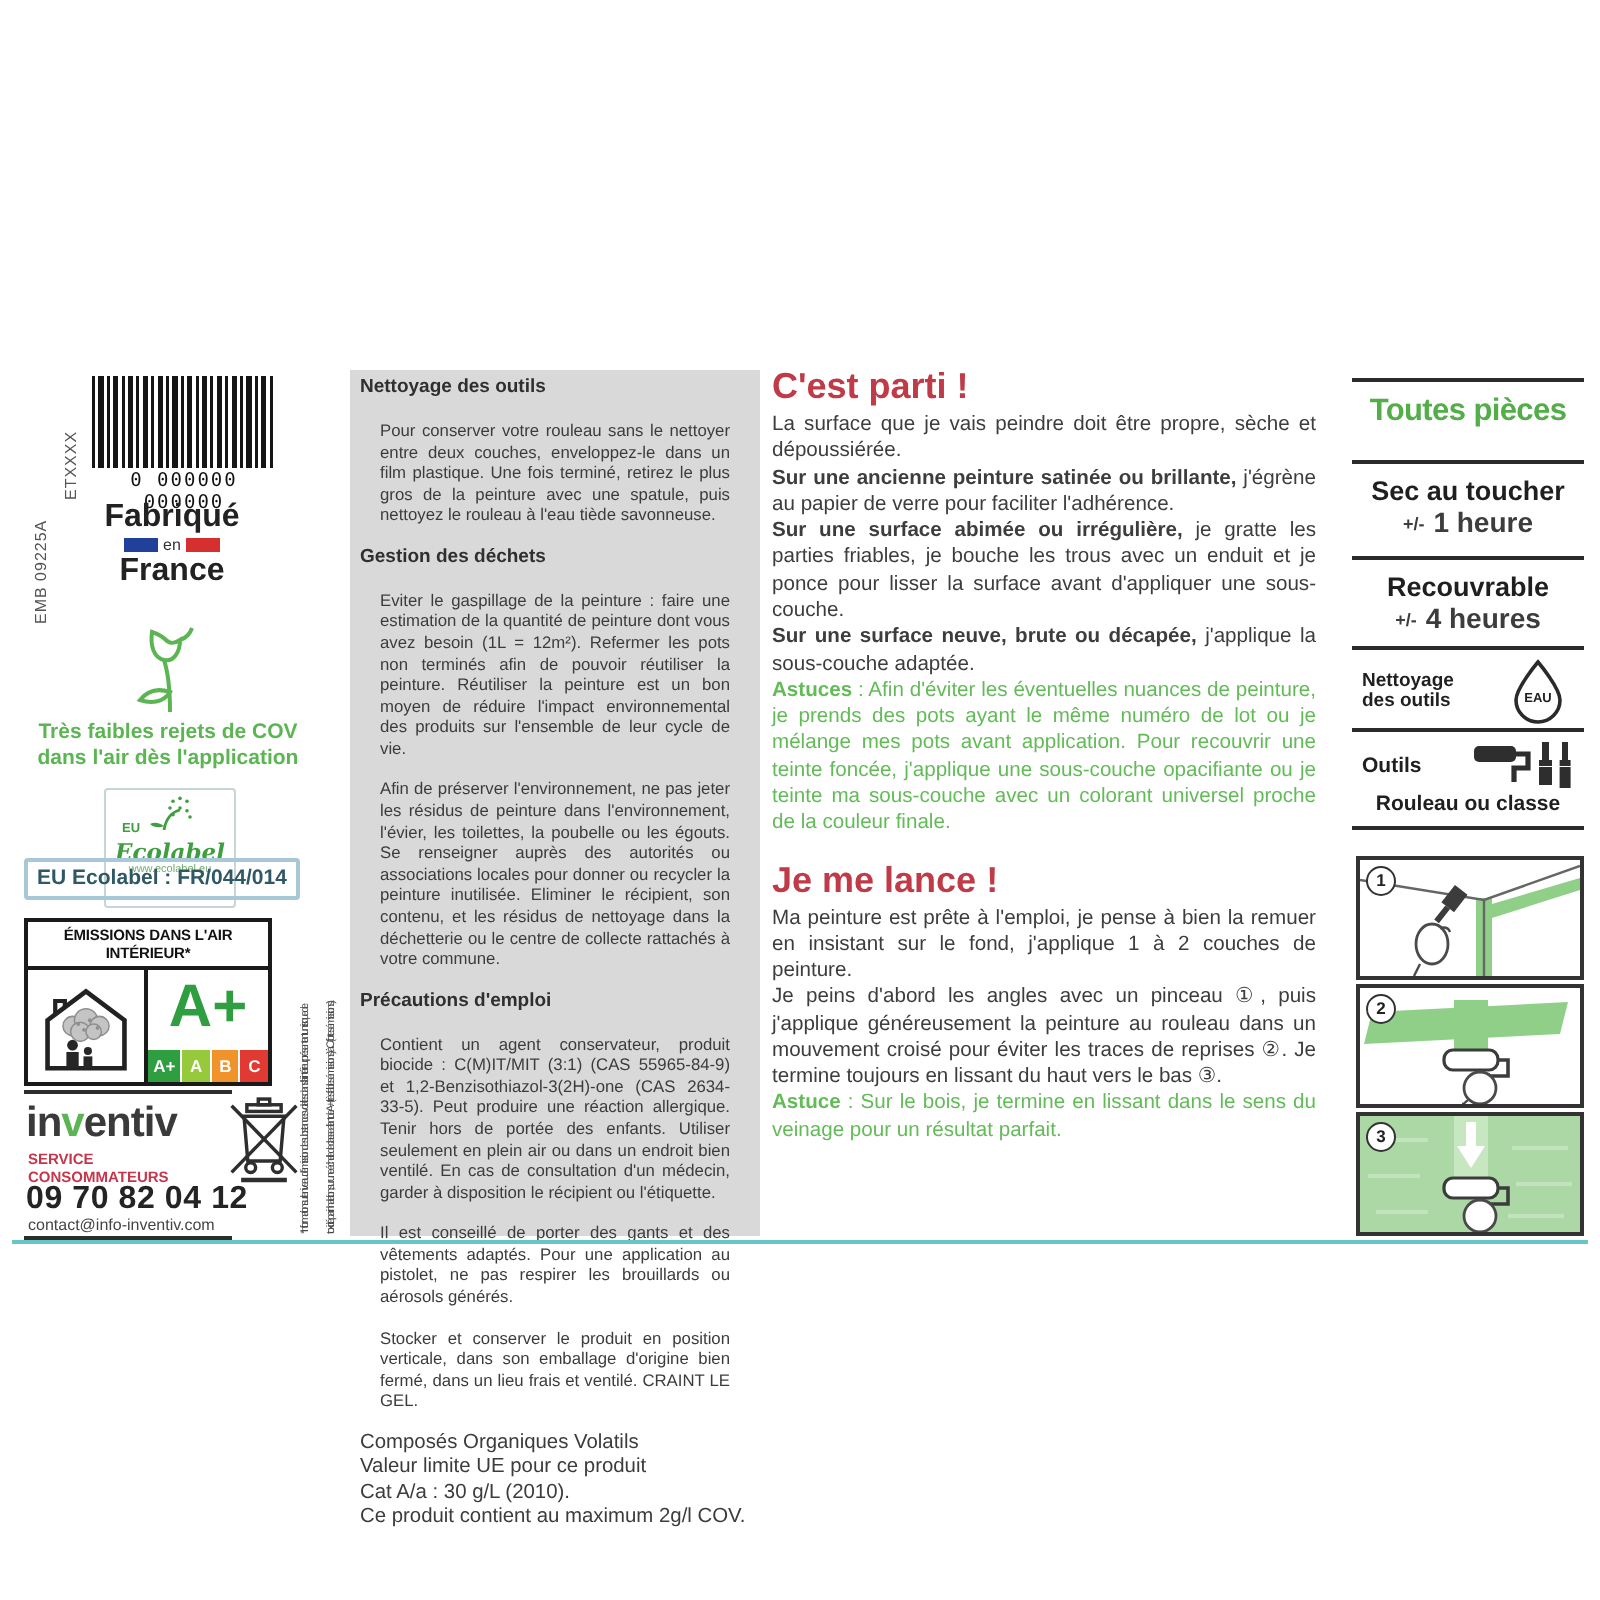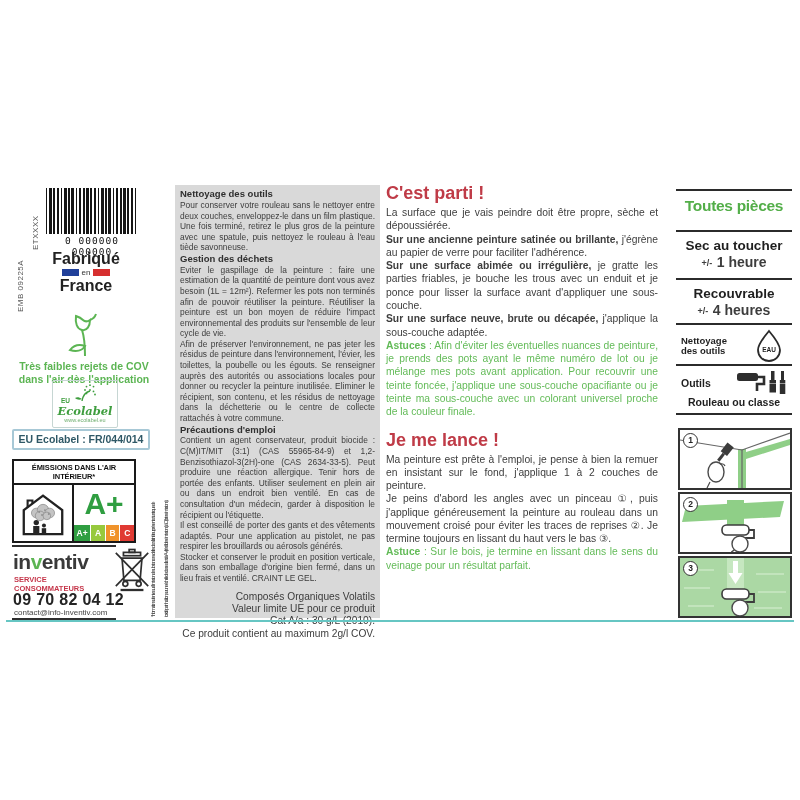--- a/index.html
+++ b/index.html
@@ -21,21 +21,21 @@
   .mi-line{font-size:16px;font-weight:bold;line-height:17px;}
   .flag{display:flex;align-items:center;justify-content:center;gap:3px;height:10px;}
   .f-blue{width:17px;height:7px;background:#20409a;}
   .f-red{width:17px;height:7px;background:#d62f2f;}
   .f-en{font-size:8px;color:#333;}
 
   .cov-flower{left:62px;top:310px;}
   .cov-claim{left:6px;top:360px;width:156px;text-align:center;color:#5cb553;
              font-weight:bold;font-size:10.5px;line-height:12.5px;}
 
-  .eco-box{left:52px;top:380px;width:66px;height:48px;border:1px solid #c6d6d3;border-radius:2px;
+  .eco-box{left:52px;top:394px;width:66px;height:60px;border:1px solid #c6d6d3;border-radius:2px;
            text-align:center;padding-top:2px;box-sizing:border-box;}
   .eco-eu{position:absolute;left:8px;top:16px;font-size:6.5px;font-weight:bold;color:#3f9e3f;}
   .eco-name{font-family:"DejaVu Serif",serif;font-style:italic;font-weight:bold;
             font-size:11.5px;color:#3f9e3f;line-height:12px;}
   .eco-url{font-size:5.5px;color:#6fae6f;}
 
   .eco-ref{left:12px;top:429px;width:138px;height:21px;border:2px solid #a7c8d6;border-radius:2px;
            box-sizing:border-box;text-align:center;line-height:17px;font-weight:bold;
            font-size:10.5px;color:#2f5866;}
 
@@ -64,22 +64,22 @@
   .trash{left:112px;top:547px;}
 
   .footnotes{left:148px;top:187px;height:430px;display:flex;gap:2px;}
   .fnote{font-size:5.5px;letter-spacing:-1.3px;color:#4a4a4a;height:430px;width:11px;line-height:11px;}
 
   
   .graycol{left:175px;top:185px;width:205px;height:433px;background:#d9d9d9;
            padding:3px 5px;box-sizing:border-box;font-size:8.4px;line-height:1.26;
            text-align:justify;color:#3c3c3c;}
   .graycol h4{font-size:9.5px;margin:0;color:#2f2f2f;text-align:left;}
-  .graycol p{margin:0;}
-  .voc{margin-top:7px;font-size:10.2px;line-height:1.22;text-align:right;}
+  .graycol p{margin:10px;}
+  .voc{margin-top:7px;font-size:10.2px;line-height:1.22;text-align:left;}
 
   
   .maincol{left:386px;top:183px;width:272px;}
   .maincol h2{color:#bf3b47;font-size:18px;font-weight:bold;margin:0 0 2px 0;}
   .maincol p{font-size:10.3px;line-height:1.29;text-align:justify;margin:0;}
   .lead{font-weight:bold;}
   .tip, .tip .lead{color:#63bb58;}
   .sect2{margin-top:11px;}
 
   

